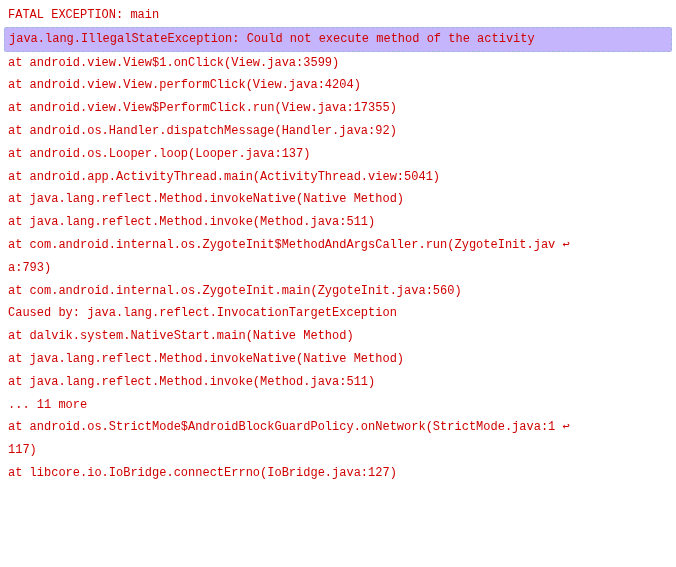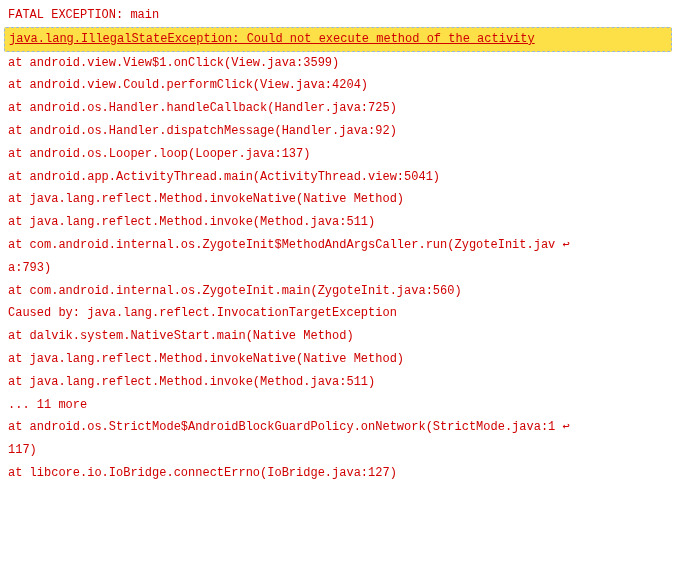--- a/index.html
+++ b/index.html
@@ -10,35 +10,34 @@
     font-size: 12px;
     line-height: 1.9;
     color: #d00000;
   }
   .ln {
     white-space: pre-wrap;
     word-break: break-all;
     padding: 0 4px;
   }
   .hl {
-    background: #fde047;
+    background: #c4b5fd;
     border: 1px dashed #9db8d6;
     border-radius: 2px;
-    text-decoration: underline;
   }
 </style>
 </head>
 <body>
 
 <div id="log">
     <div class="ln">FATAL EXCEPTION: main</div>
     <div class="ln hl">java.lang.IllegalStateException: Could not execute method of the activity</div>
     <div class="ln">at android.view.View$1.onClick(View.java:3599)</div>
-    <div class="ln">at android.view.Could.performClick(View.java:4204)</div>
-    <div class="ln">at android.os.Handler.handleCallback(Handler.java:725)</div>
+    <div class="ln">at android.view.View.performClick(View.java:4204)</div>
+    <div class="ln">at android.view.View$PerformClick.run(View.java:17355)</div>
     <div class="ln">at android.os.Handler.dispatchMessage(Handler.java:92)</div>
     <div class="ln">at android.os.Looper.loop(Looper.java:137)</div>
     <div class="ln">at android.app.ActivityThread.main(ActivityThread.view:5041)</div>
     <div class="ln">at java.lang.reflect.Method.invokeNative(Native Method)</div>
     <div class="ln">at java.lang.reflect.Method.invoke(Method.java:511)</div>
     <div class="ln">at com.android.internal.os.ZygoteInit$MethodAndArgsCaller.run(ZygoteInit.jav ↩
 a:793)</div>
     <div class="ln">at com.android.internal.os.ZygoteInit.main(ZygoteInit.java:560)</div>
     <div class="ln">Caused by: java.lang.reflect.InvocationTargetException</div>
     <div class="ln">at dalvik.system.NativeStart.main(Native Method)</div>

